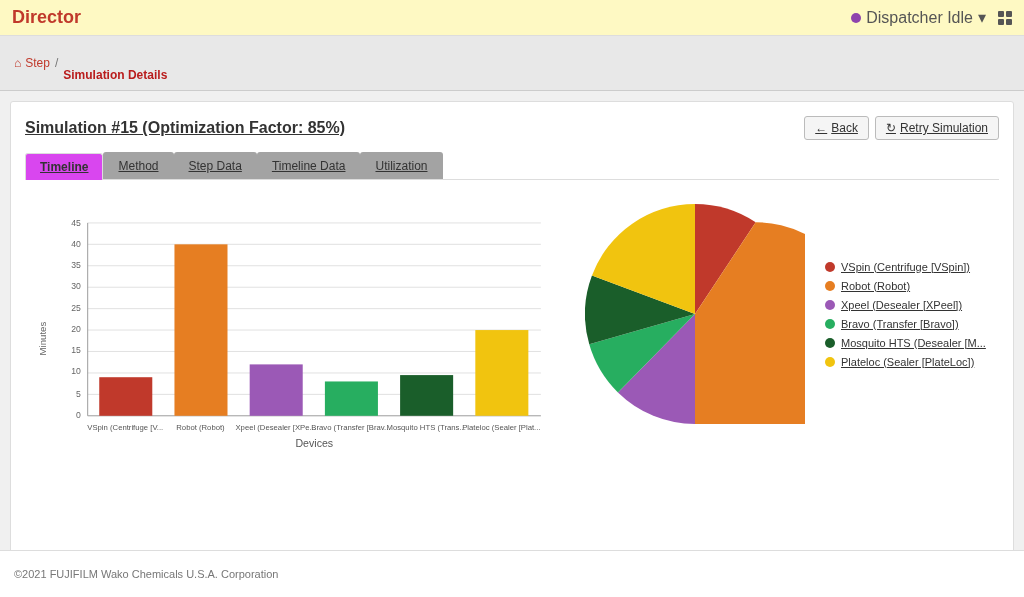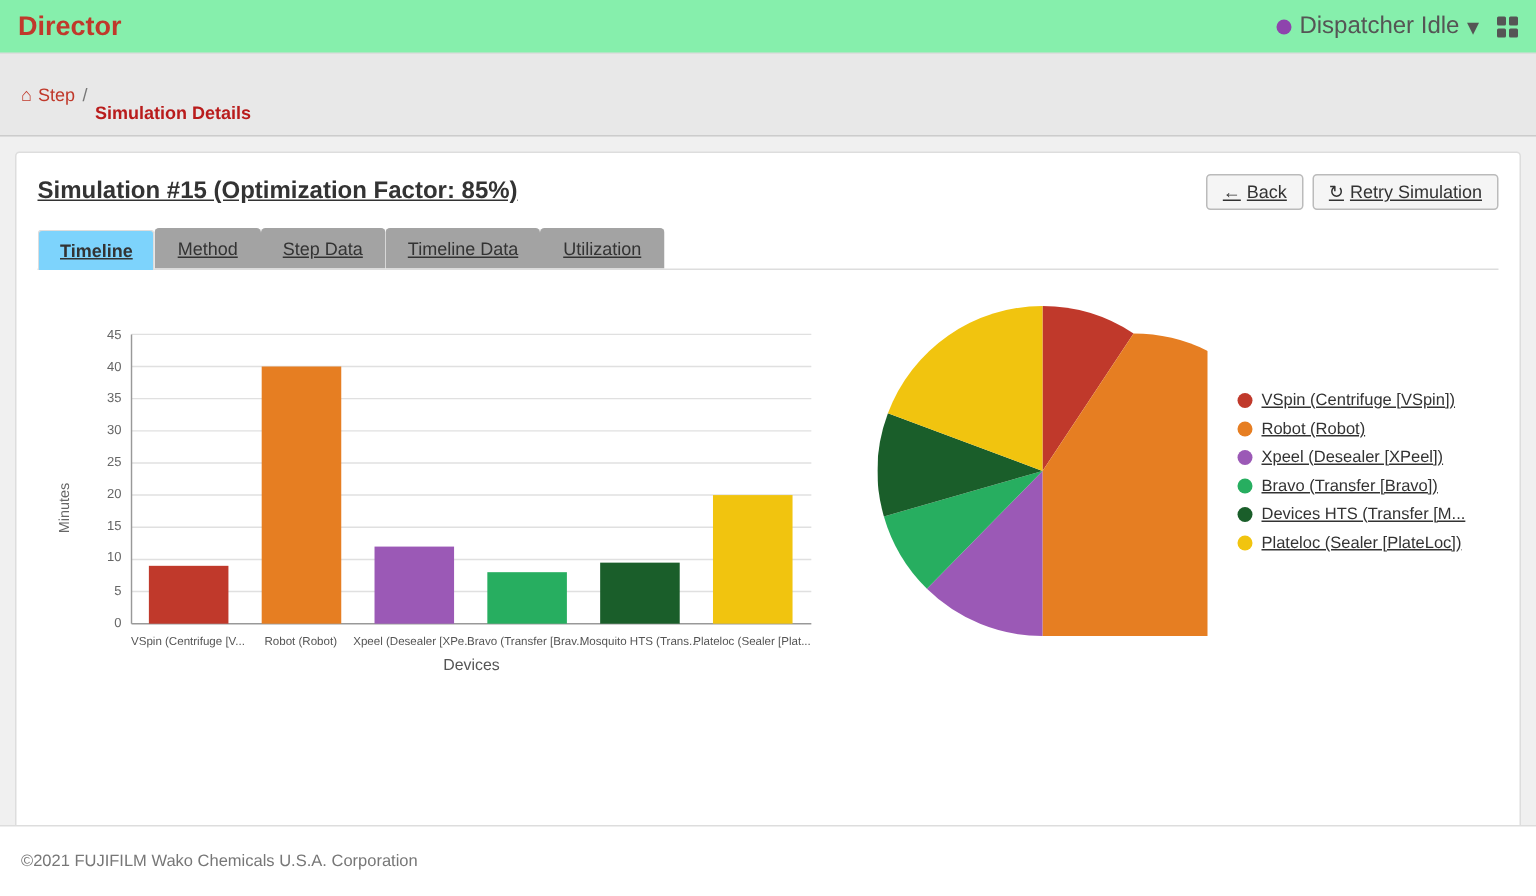--- a/index.html
+++ b/index.html
@@ -1,20 +1,20 @@
 <!DOCTYPE html>
 <html><head>
   <meta charset="utf-8">
   <style>
     * { box-sizing: border-box; margin: 0; padding: 0; }
     body { font-family: Arial, sans-serif; font-size: 13px; background: #f0f0f0; color: #333; }
 
     
     #header {
-      background: #86efac;
+      background: #fef9c3;
       border-bottom: 1px solid #ddd;
       display: flex;
       align-items: center;
       justify-content: space-between;
       padding: 6px 12px;
       height: 36px;
     }
     #header-title {
       color: #c0392b;
       font-size: 18px;
@@ -121,21 +121,21 @@
       padding: 6px 14px;
       font-size: 12px;
       cursor: pointer;
       border: 1px solid transparent;
       border-bottom: none;
       border-radius: 3px 3px 0 0;
       color: #333;
       background: #a3a3a3;
     }
     .tab.active {
-      background: #7dd3fc;
+      background: #d946ef;
       border-color: #ddd;
       color: #333;
       font-weight: bold;
       position: relative;
       bottom: -1px;
     }
 
     
     #chart-area {
       display: flex;
@@ -337,21 +337,21 @@
         <div class="legend-item">
           <div class="legend-dot" style="background:#9b59b6"></div>
           <span>Xpeel (Desealer [XPeel])</span>
         </div>
         <div class="legend-item">
           <div class="legend-dot" style="background:#27ae60"></div>
           <span>Bravo (Transfer [Bravo])</span>
         </div>
         <div class="legend-item">
           <div class="legend-dot" style="background:#1a5e2a"></div>
-          <span>Devices HTS (Transfer [M...</span>
+          <span>Mosquito HTS (Desealer [M...</span>
         </div>
         <div class="legend-item">
           <div class="legend-dot" style="background:#f1c40f"></div>
           <span>Plateloc (Sealer [PlateLoc])</span>
         </div>
       </div>
     </div>
 
   </div>
 </div>

